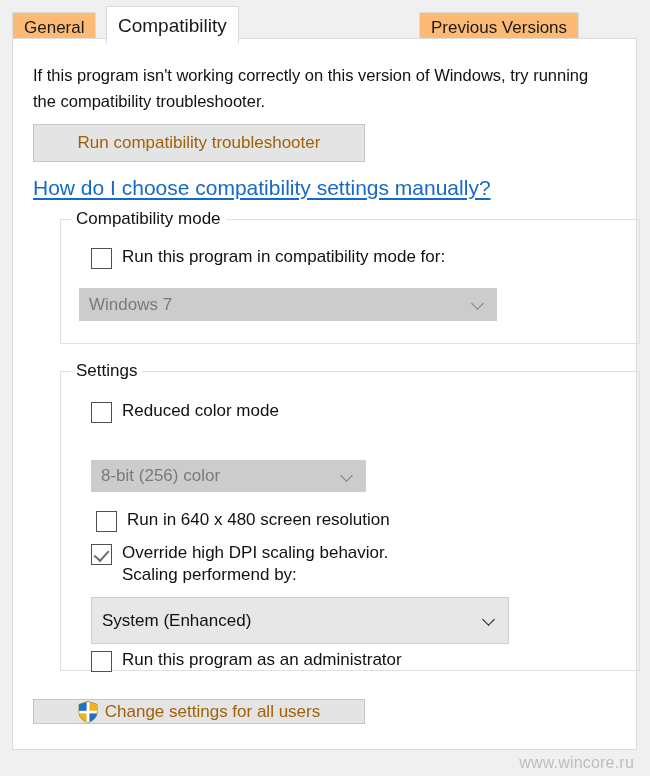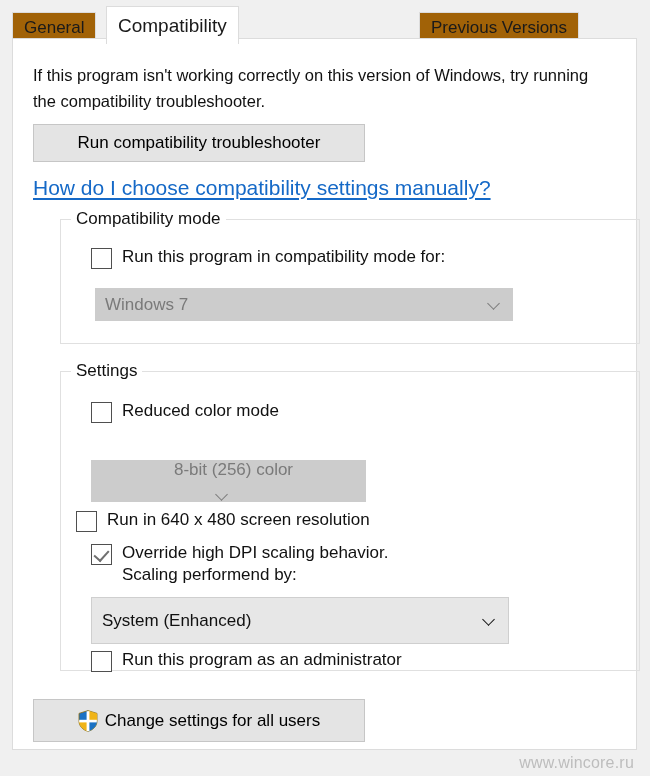--- a/index.html
+++ b/index.html
@@ -28,21 +28,21 @@
     position: absolute;
     left: 12px;
     top: 6px;
     width: 590px;
     height: 36px;
   }
   .tab {
     position: absolute;
     top: 6px;
     height: 30px;
-    background: #a16207;
+    background: #fdba74;
     border: 1px solid #dcdcdc;
     border-bottom: none;
     box-sizing: border-box;
     font-size: 17px;
     color: #1a1a1a;
     display: flex;
     align-items: center;
     justify-content: center;
     padding: 0 11px;
     cursor: default;
@@ -81,38 +81,38 @@
   }
 
   
   .btn {
     position: absolute;
     background: #e4e4e4;
     border: 1px solid #c6c6c6;
     box-sizing: border-box;
     font-family: "Liberation Sans", sans-serif;
     font-size: 17px;
-    color: #000000;
+    color: #a16207;
     cursor: default;
     display: flex;
     align-items: center;
     justify-content: center;
     padding: 0;
   }
   #run-troubleshooter-button {
     left: 20px;
     top: 85px;
     width: 332px;
     height: 38px;
   }
   #change-settings-all-users-button {
     left: 20px;
     top: 660px;
     width: 332px;
-    height: 43px;
+    height: 25px;
     gap: 7px;
   }
 
   .link {
     position: absolute;
     left: 20px;
     top: 137px;
     font-size: 21px;
     color: #1569c7;
     text-decoration: underline;
@@ -224,22 +224,22 @@
     background: #cccccc;
     border: none;
     color: #7a7a7a;
   }
   .dropdown.enabled {
     background: #e7e7e7;
     border: 1px solid #cfcfcf;
     color: #111111;
   }
 
-  #compat-os-dropdown { left: 34px; top: 68px; width: 418px; height: 33px; }
-  #color-depth-dropdown { left: 30px; top: 88px; width: 275px; height: 42px; flex-direction: column; }
+  #compat-os-dropdown { left: 18px; top: 68px; width: 418px; height: 33px; }
+  #color-depth-dropdown { left: 30px; top: 88px; width: 275px; height: 32px; }
   #scaling-mode-dropdown { left: 30px; top: 225px; width: 418px; height: 47px; }
 
   
   .shield { width: 20px; height: 22px; display: block; }
 
   
   .watermark {
     position: absolute;
     right: 16px;
     bottom: 4px;
@@ -290,21 +290,21 @@
       <div class="checkrow" style="left:30px; top:28px;">
         <div class="checkbox"></div>
         <div class="checklabel">Reduced color mode</div>
       </div>
 
       <div class="dropdown disabled" id="color-depth-dropdown">
         <span class="dd-text">8-bit (256) color</span>
         <span class="chev"></span>
       </div>
 
-      <div class="checkrow" style="left:15px; top:137px;">
+      <div class="checkrow" style="left:35px; top:137px;">
         <div class="checkbox"></div>
         <div class="checklabel">Run in 640 x 480 screen resolution</div>
       </div>
 
       <div class="checkrow" style="left:30px; top:170px;">
         <div class="checkbox checked"></div>
         <div class="checklabel">Override high DPI scaling behavior.
 Scaling performend by:</div>
       </div>
 

